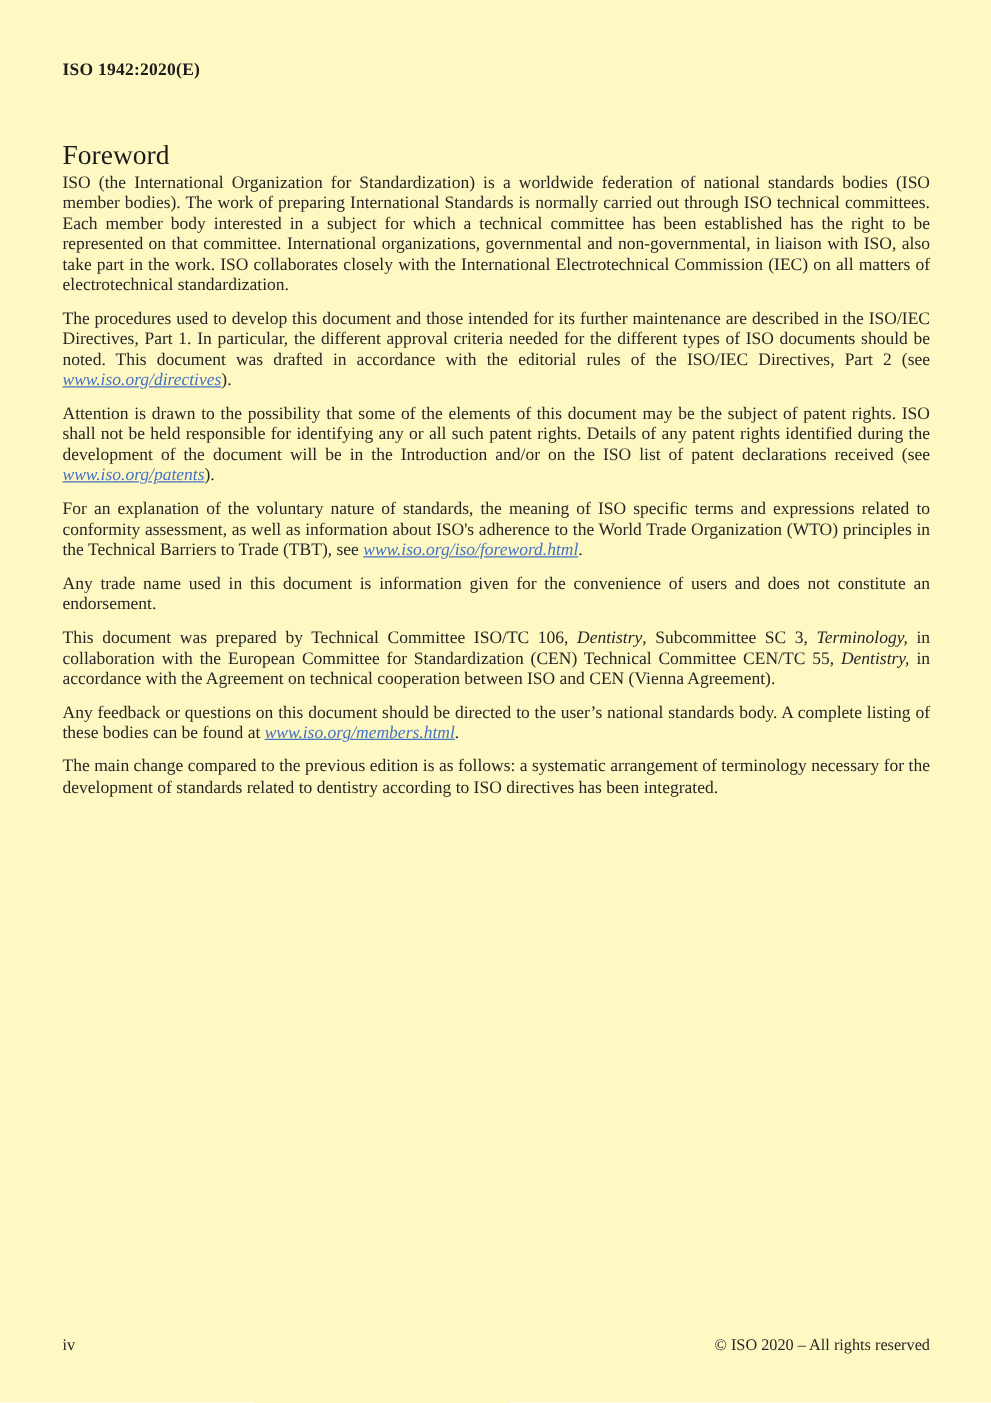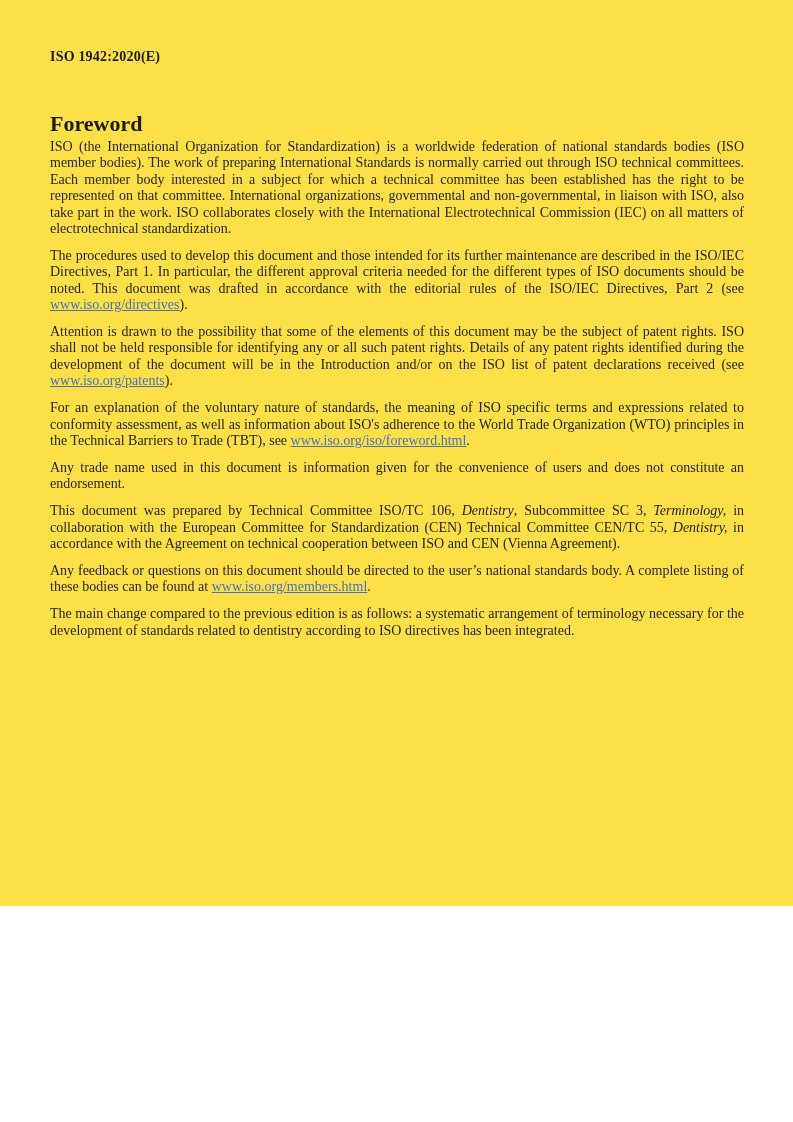--- a/index.html
+++ b/index.html
@@ -3,55 +3,56 @@
 <meta charset="utf-8">
 <style>
   html, body {
     margin: 0;
     padding: 0;
     background: #ffffff;
   }
   .page {
     position: relative;
     width: 793px;
-    height: 906px;
-    background: #fde047;
+    height: 1122px;
+    background: #fef9c3;
     box-sizing: border-box;
     padding: 0 49px 0 50px;
     font-family: "Liberation Serif", serif;
     color: #222222;
     overflow: hidden;
   }
   .doc-ref {
     padding-top: 49px;
     font-size: 14px;
     font-weight: bold;
     color: #1c1c1c;
     letter-spacing: 0.2px;
   }
   h1.title {
     margin: 46px 0 0 0;
     font-size: 22px;
-    font-weight: bold;
+    font-weight: normal;
     color: #1c1c1c;
   }
   .body-text {
     margin-top: 2px;
   }
   .body-text p {
     margin: 0 0 10.5px 0;
     font-size: 14px;
     line-height: 16.4px;
     text-align: justify;
     color: #262626;
   }
   .doc-link {
     color: #4472c4;
     text-decoration: underline;
     cursor: pointer;
+    font-style: italic;
   }
   em {
   }
   .footer {
     position: absolute;
     left: 50px;
     right: 49px;
     top: 1068px;
     display: flex;
     justify-content: space-between;

